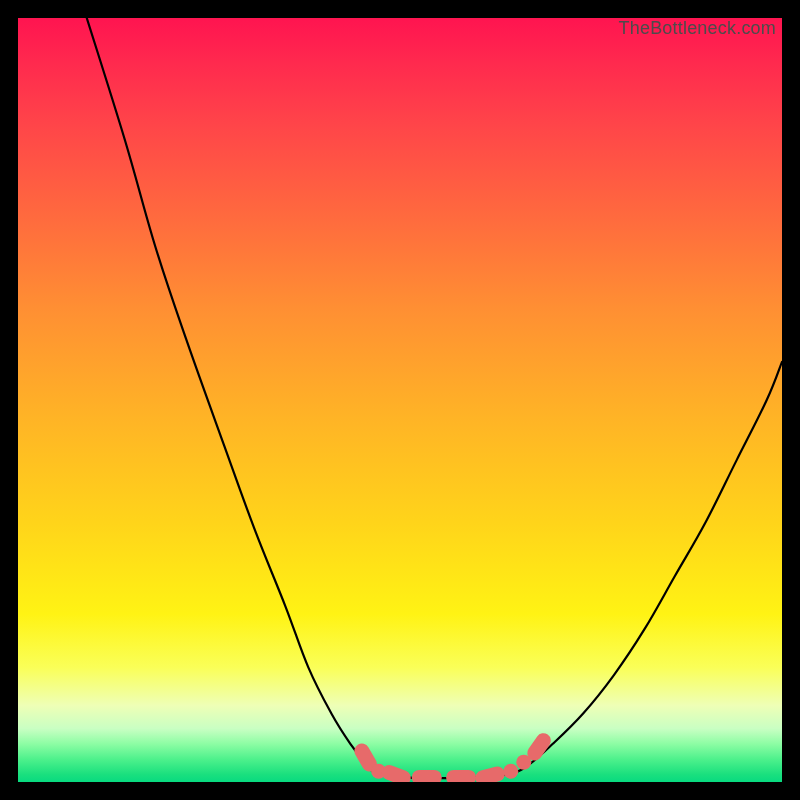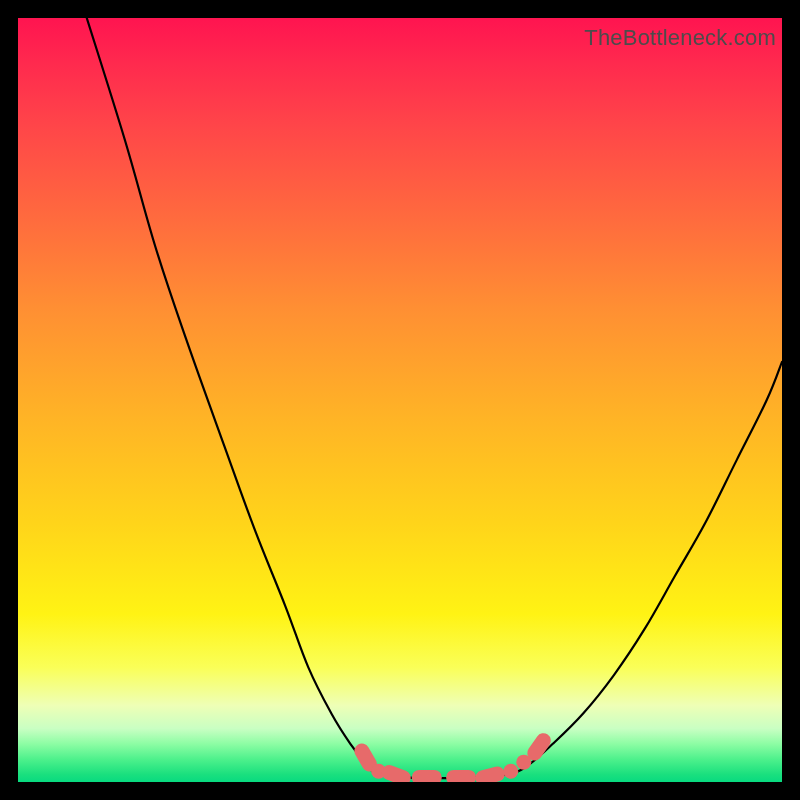--- a/index.html
+++ b/index.html
@@ -46,24 +46,24 @@
   }
   svg.curve {
     position: absolute;
     top: 0;
     left: 0;
     width: 764px;
     height: 764px;
   }
   .watermark {
     position: absolute;
-    top: 7px;
+    top: 0px;
     right: 6px;
     color: #4c4c4c;
-    font-size: 22px;
+    font-size: 18px;
     letter-spacing: 0.2px;
     font-weight: 400;
   }
 </style>
 </head>
 <body>
 
 <div class="frame">
   <div class="plot">
 

